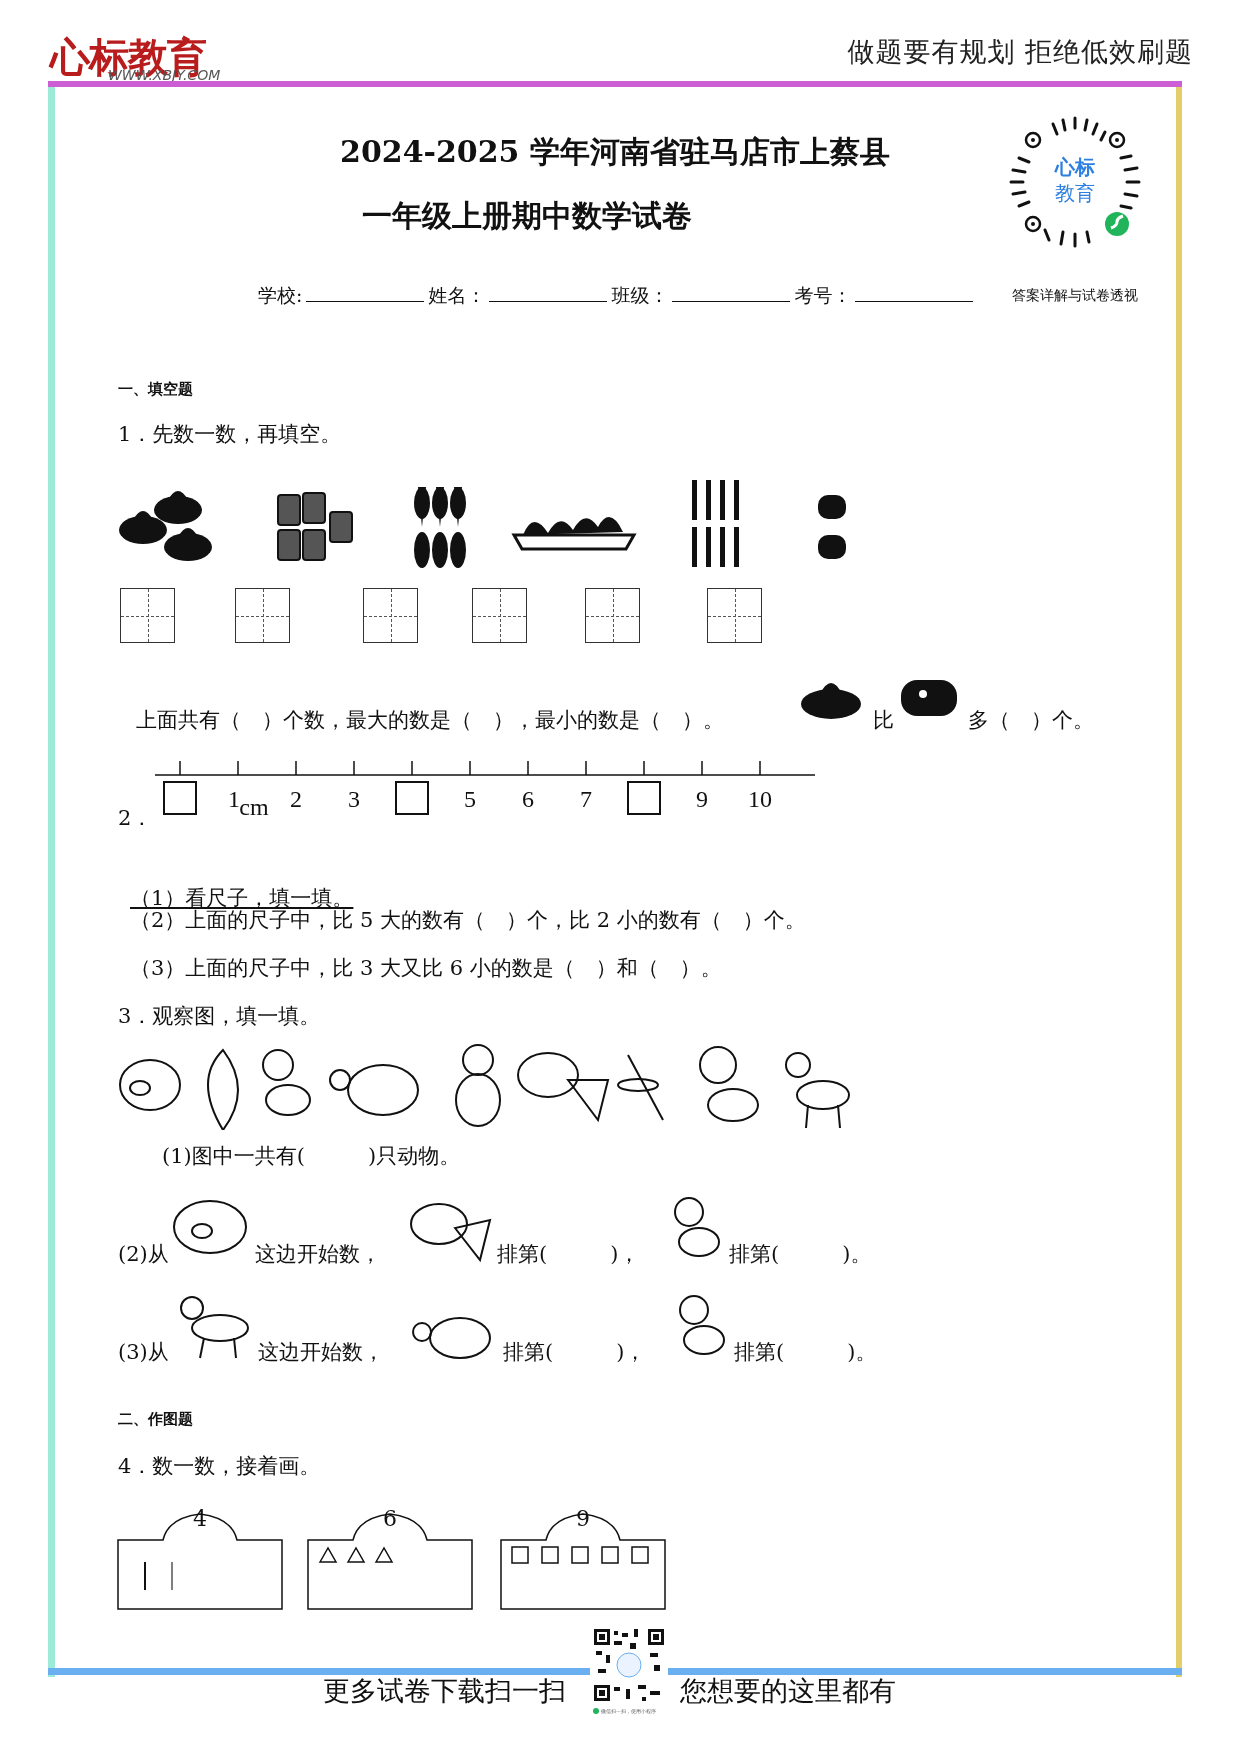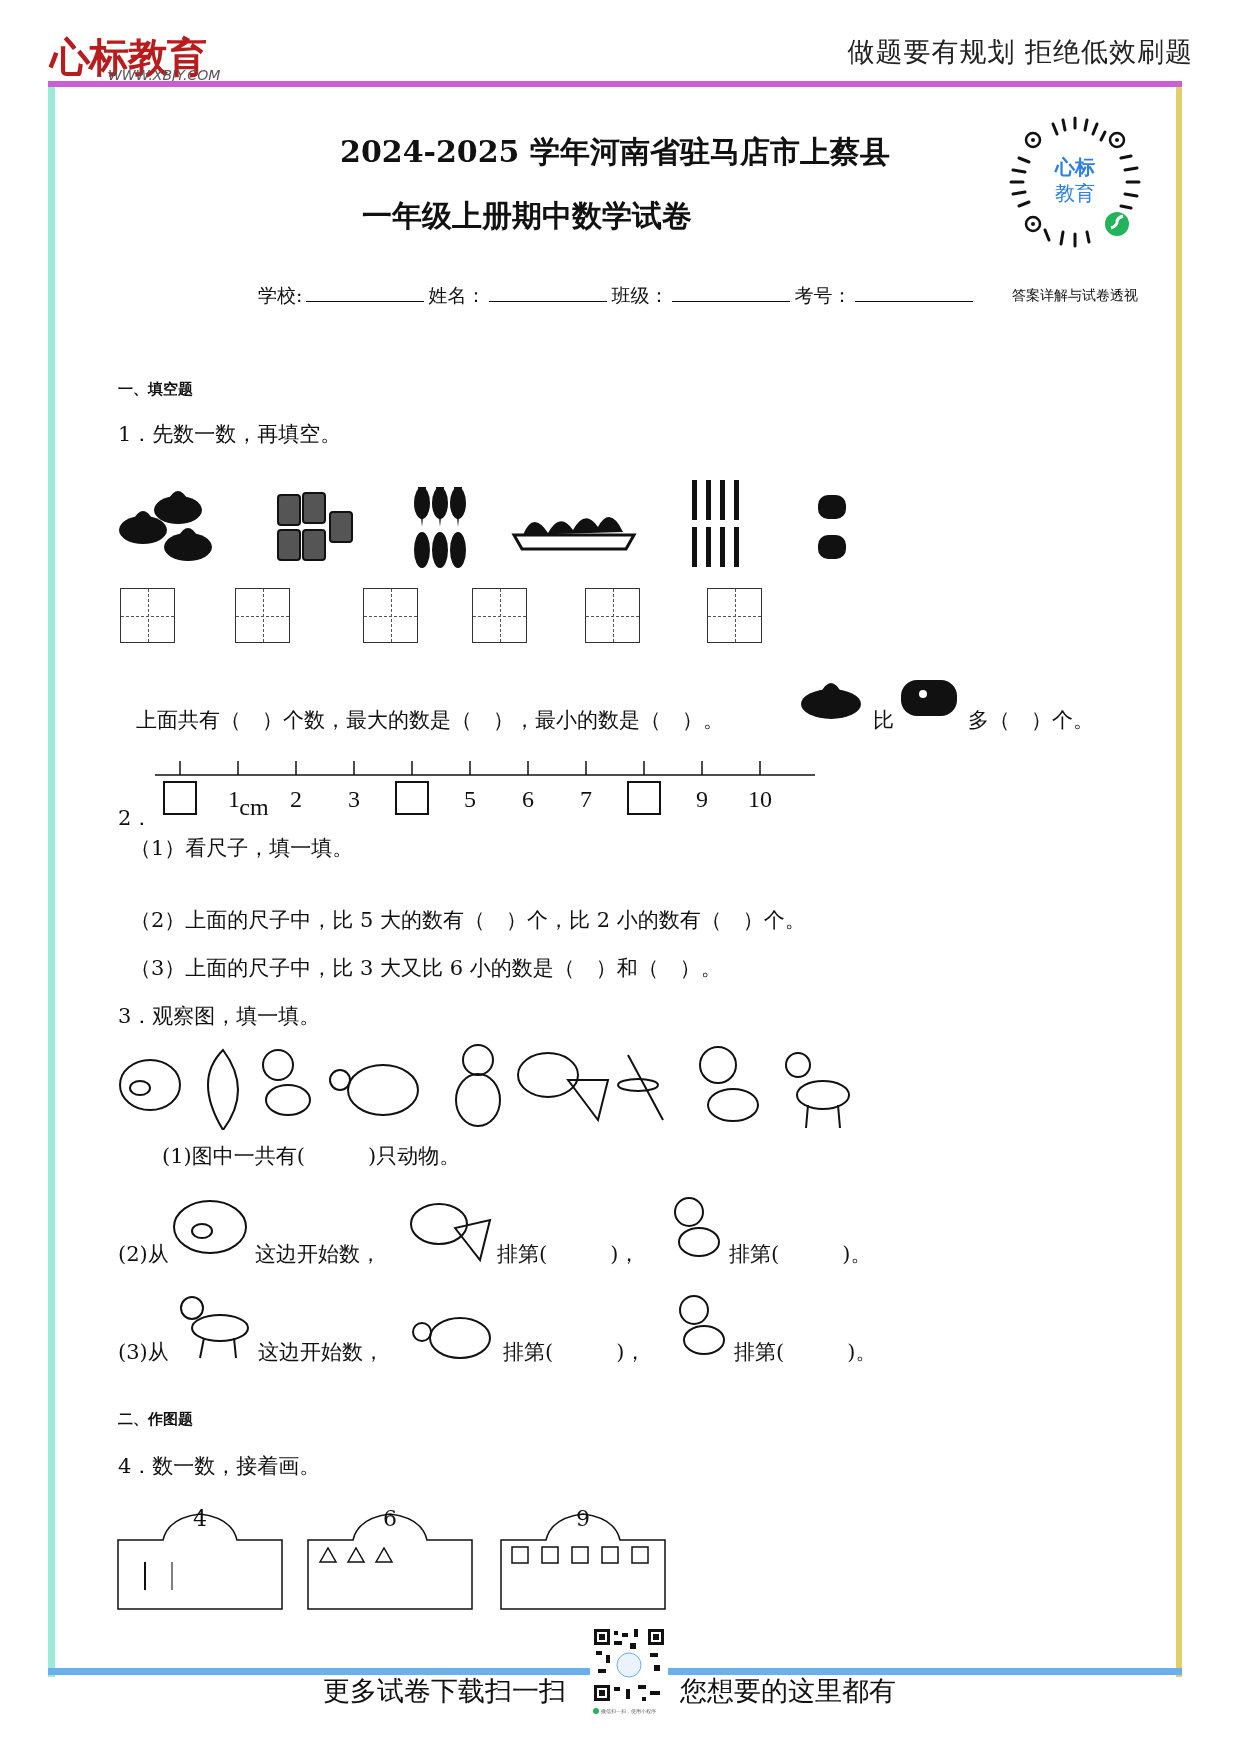--- a/index.html
+++ b/index.html
@@ -179,21 +179,21 @@
     <text x="146" y="52">2</text>
     <text x="204" y="52">3</text>
     <text x="320" y="52">5</text>
     <text x="378" y="52">6</text>
     <text x="436" y="52">7</text>
     <text x="552" y="52">9</text>
     <text x="610" y="52">10</text>
   </g>
 </svg>
 
-<div class="abs q" style="left:130px; top:834px;">（1）看尺子，填一填。</div>
+<div class="abs q" style="left:130px; top:884px;text-decoration:underline;">（1）看尺子，填一填。</div>
 <div class="abs q" style="left:130px; top:906px;">（2）上面的尺子中，比 5 大的数有（　）个，比 2 小的数有（　）个。</div>
 <div class="abs q" style="left:130px; top:954px;">（3）上面的尺子中，比 3 大又比 6 小的数是（　）和（　）。</div>
 
 <div class="abs q" style="left:118px; top:1002px;">3．观察图，填一填。</div>
 <svg class="abs" style="left:118px; top:1040px;" width="760" height="90" viewBox="0 0 760 90">
   <g fill="none" stroke="#111" stroke-width="2">
     <g>
         <ellipse cx="32" cy="45" rx="30" ry="25"></ellipse>
         <ellipse cx="22" cy="48" rx="10" ry="7"></ellipse>
       </g>

